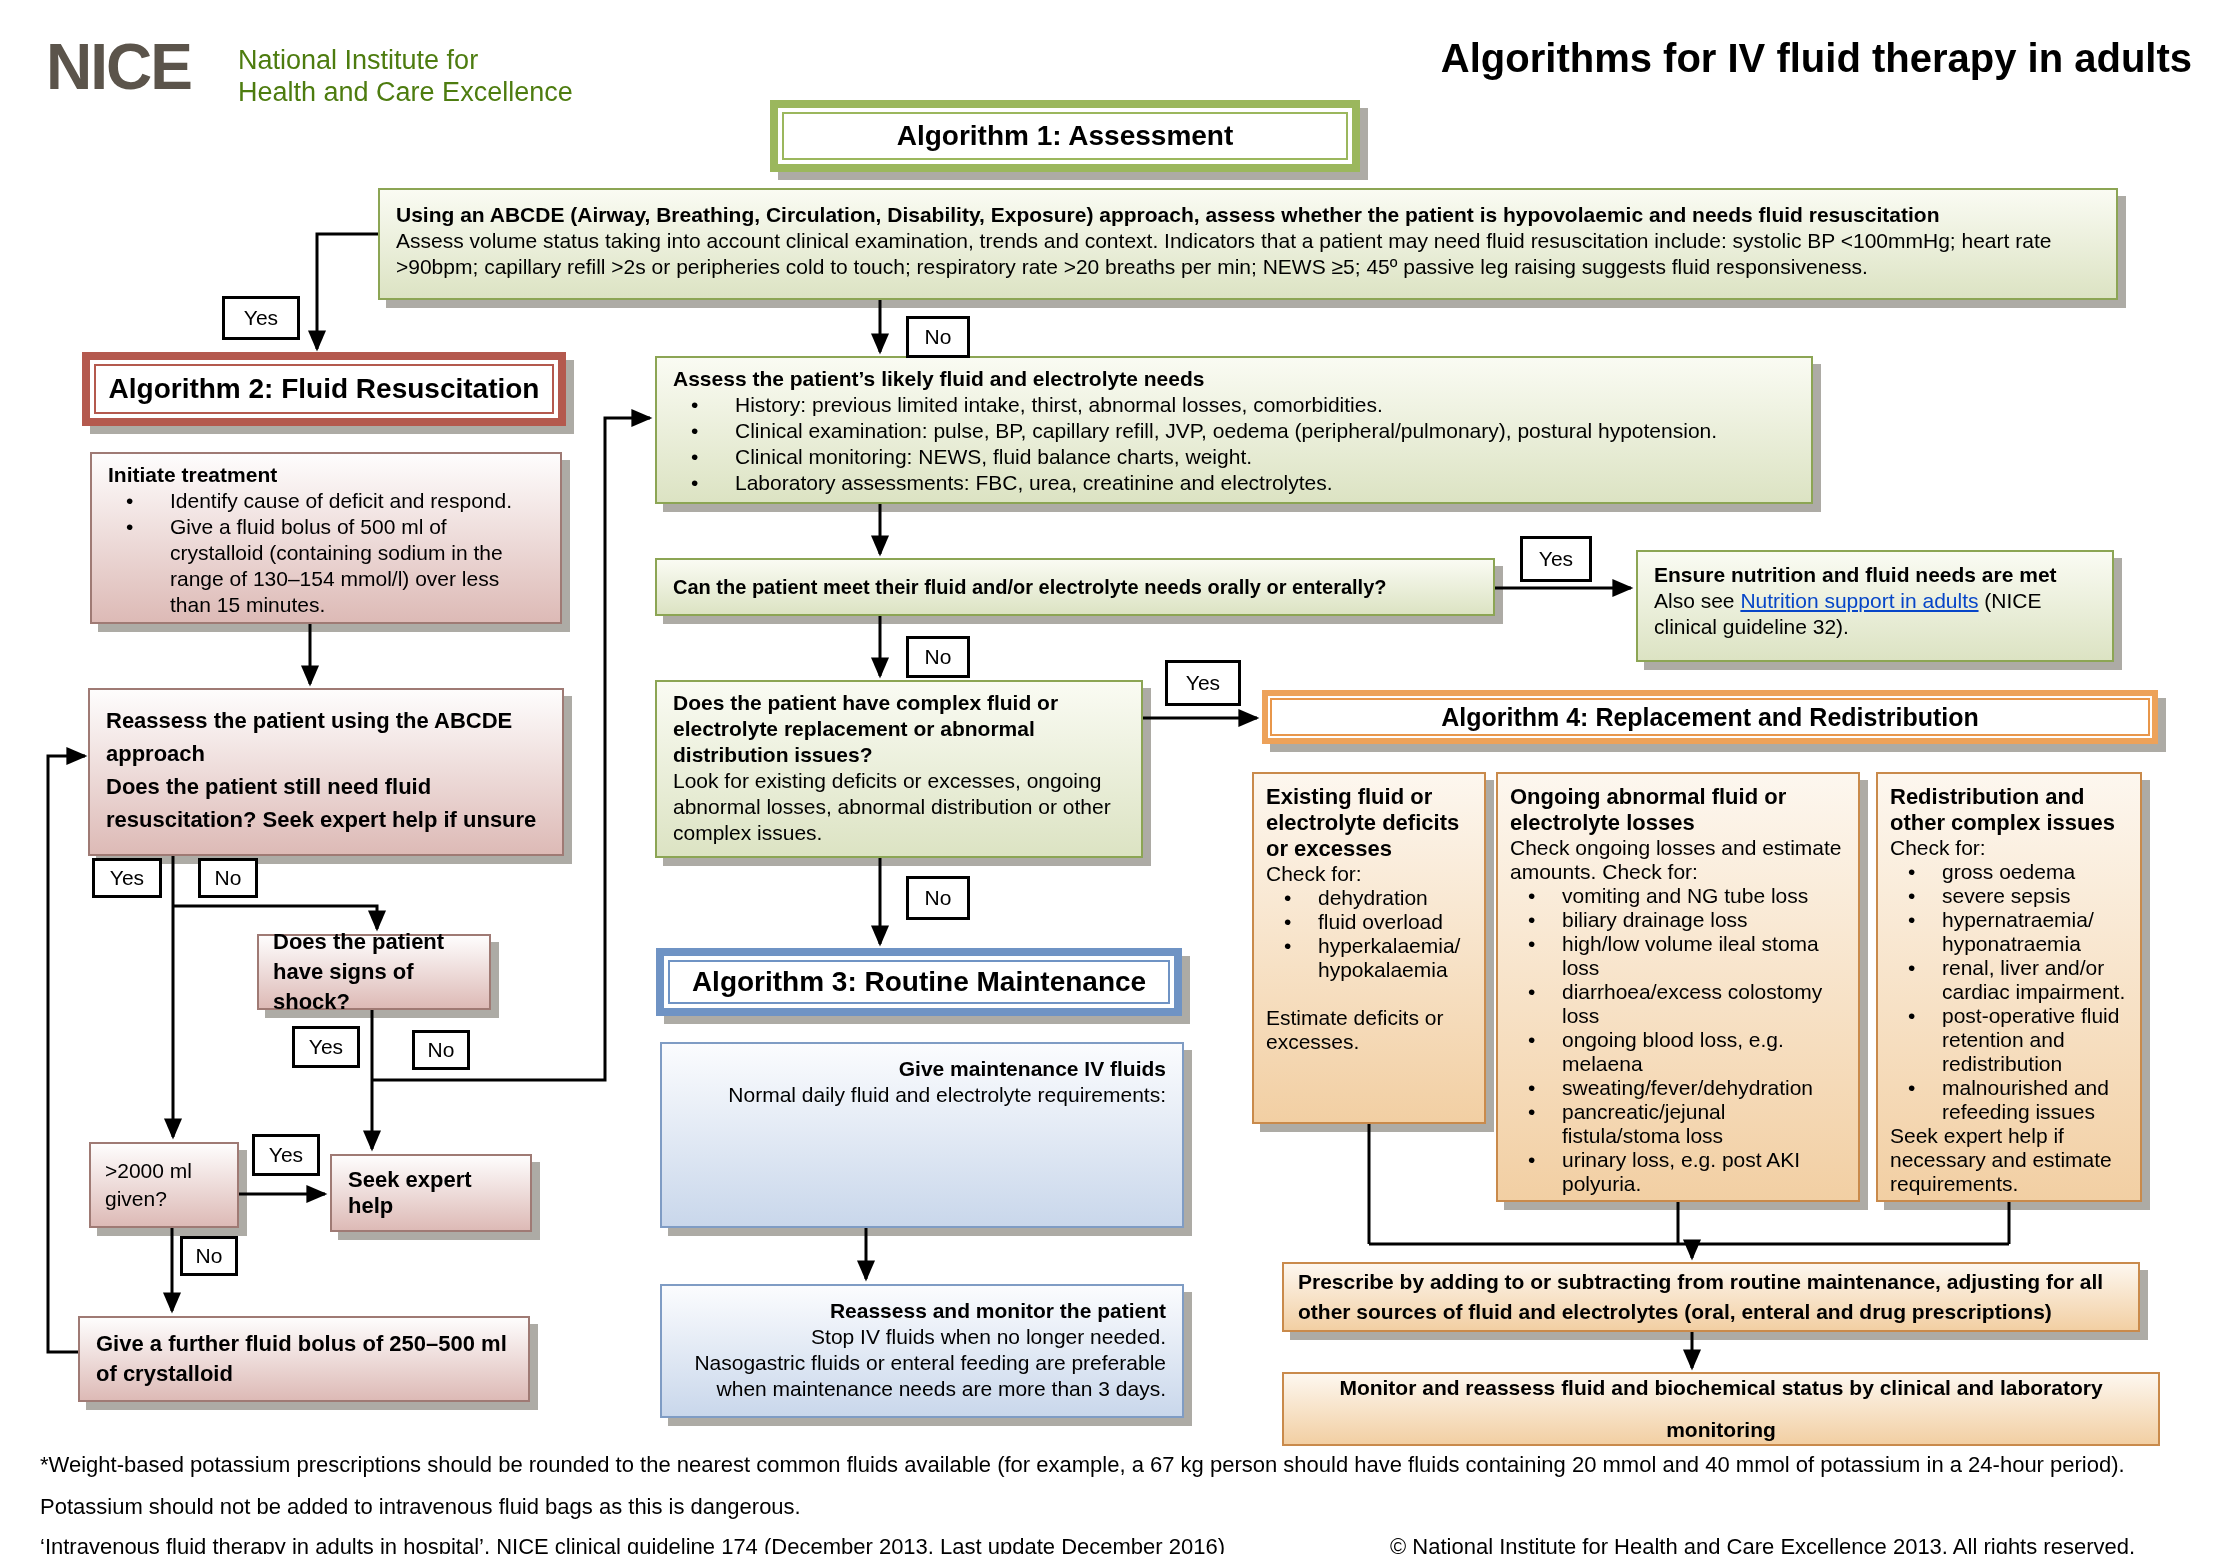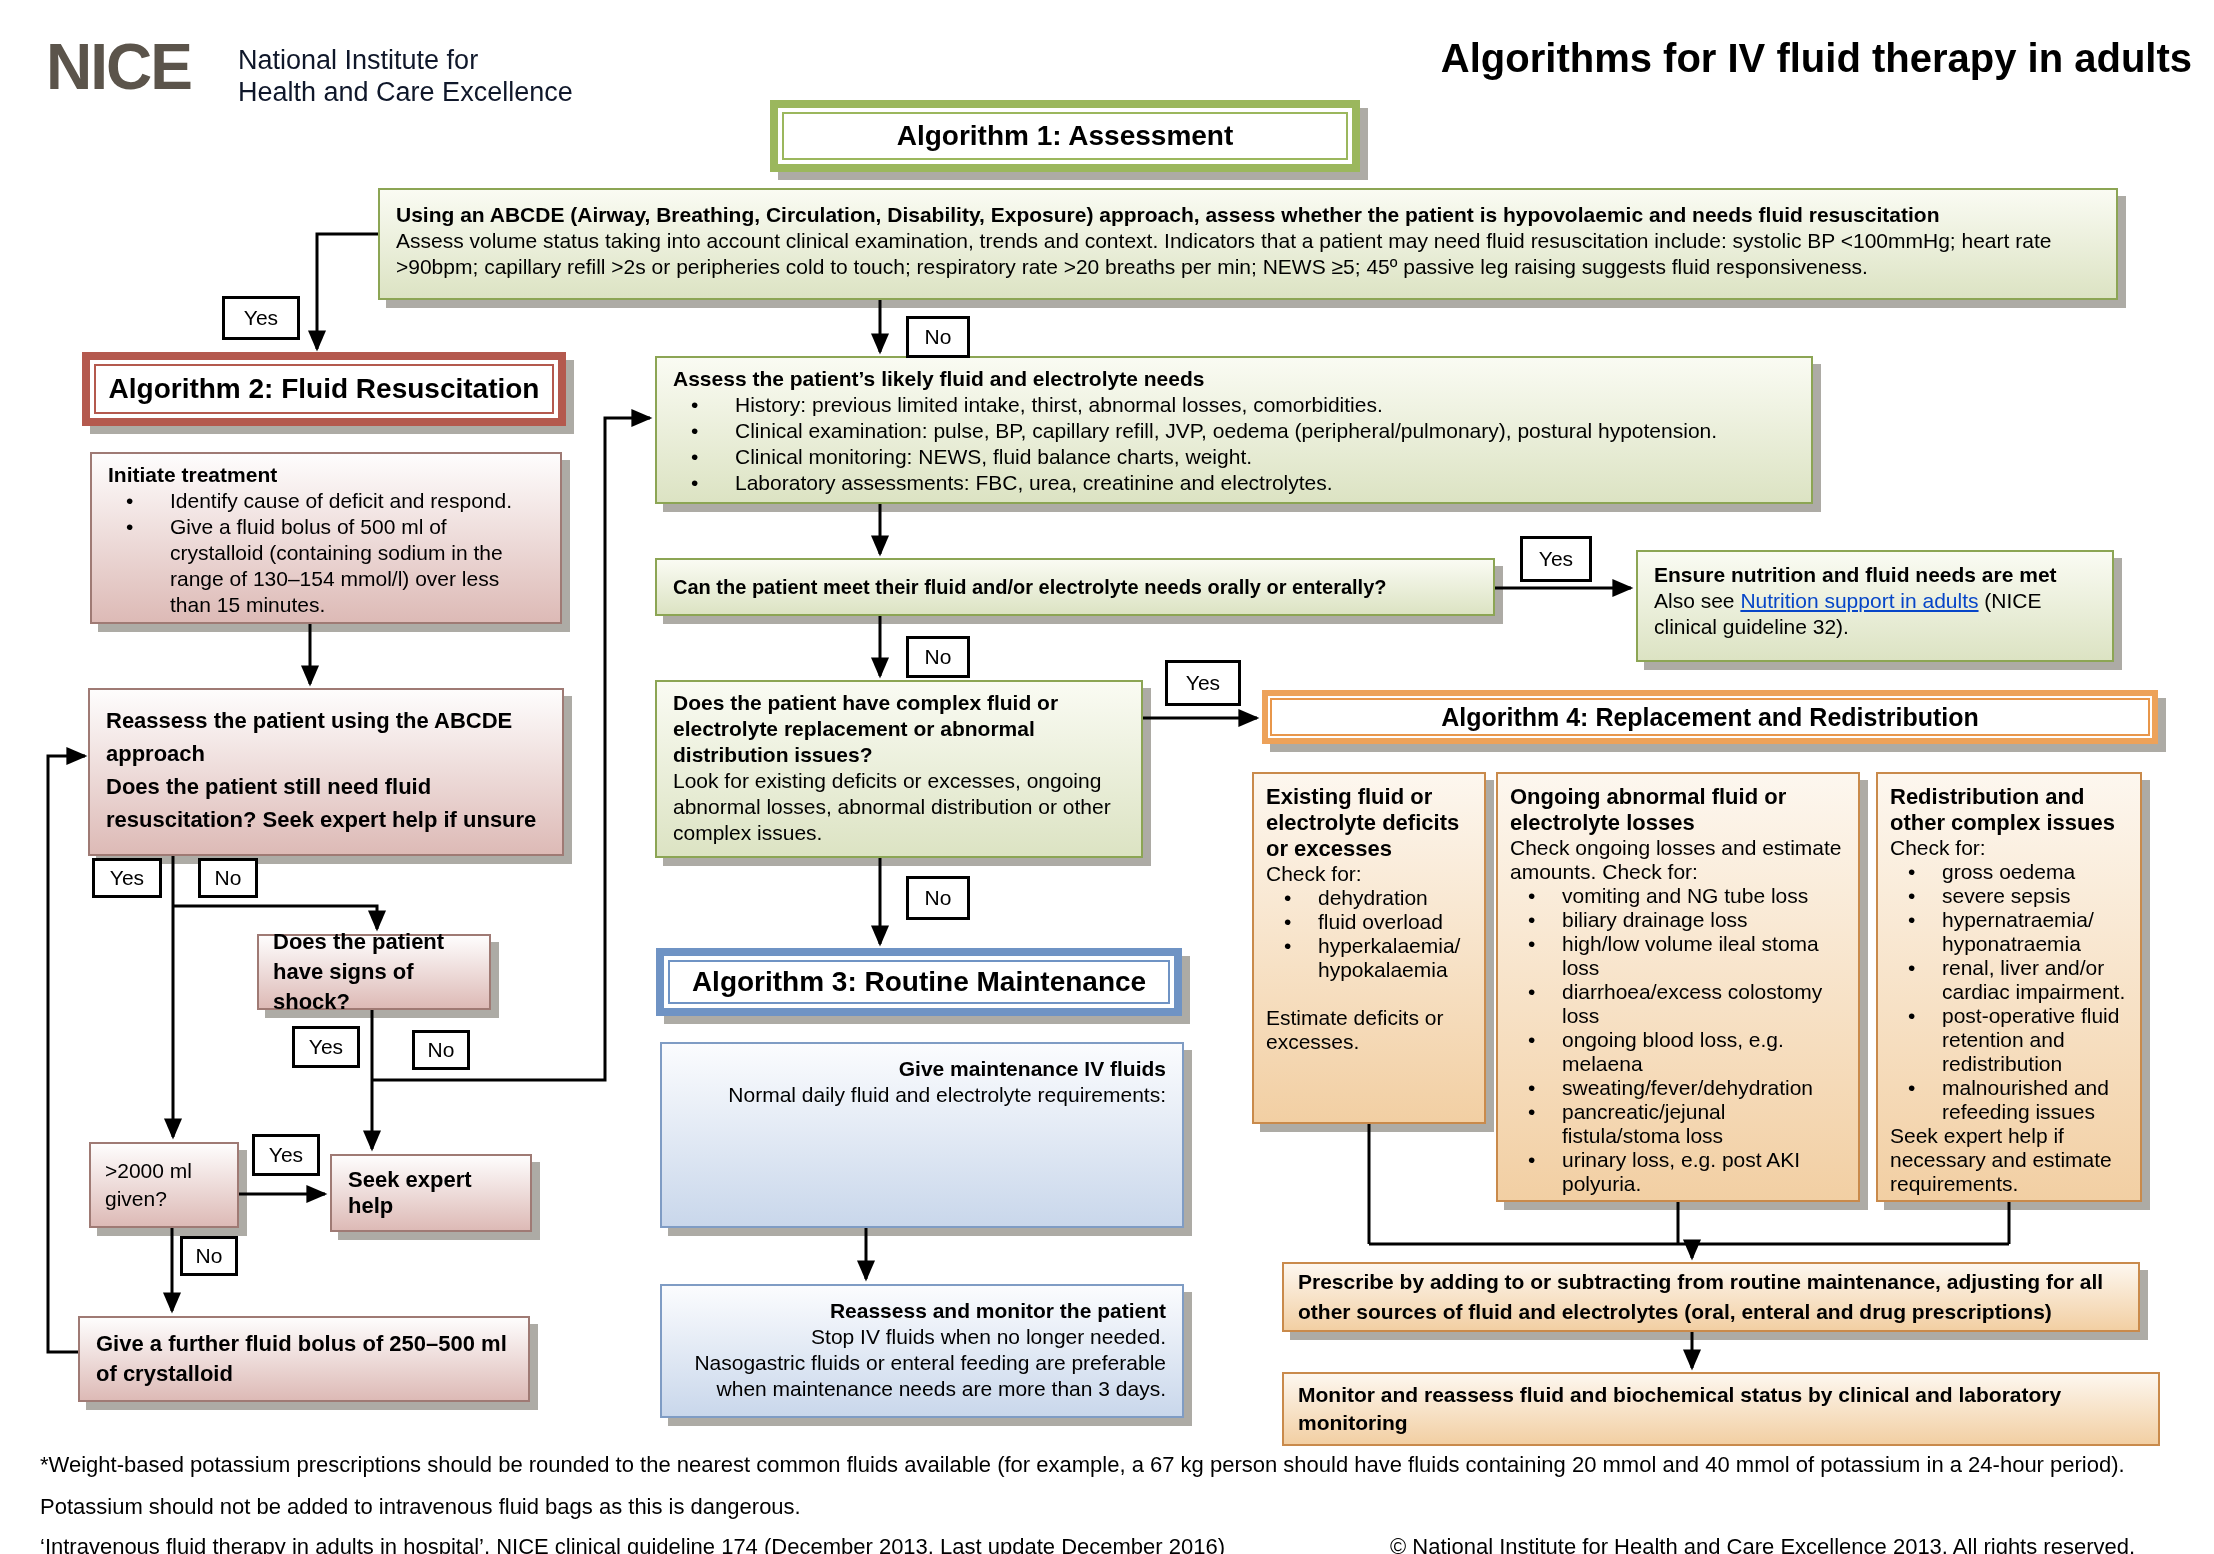--- a/index.html
+++ b/index.html
@@ -36,21 +36,21 @@
   
   .vcent{display:flex;flex-direction:column;justify-content:center;}
   .link{color:#0645c8;text-decoration:underline;cursor:pointer;}
   .cols{font-size:21px;line-height:24px;}
   .cols .t{font-size:22px;line-height:26px;}
   .mt{margin-top:24px !important;}
   #connectors{position:absolute;left:0;top:0;z-index:3;pointer-events:none;}
   .foot{position:absolute;font-size:22px;line-height:26px;white-space:nowrap;}
   #logo-brand{position:absolute;left:46px;top:30px;font-size:64px;font-weight:bold;
               letter-spacing:-2px;color:#5b544b;}
-  #logo-tag{position:absolute;left:238px;top:44px;font-size:27px;line-height:32px;color:#0f172a;}
+  #logo-tag{position:absolute;left:238px;top:44px;font-size:27px;line-height:32px;color:#4d7c0f;}
   #page-title{position:absolute;right:22px;top:36px;font-size:40px;font-weight:bold;}
   .big{font-size:22px;line-height:33px;font-weight:bold;}
 </style>
 </head>
 <body>
 
 <div id="canvas">
 
   <svg id="connectors" width="2214" height="1554">
     <defs>
@@ -273,21 +273,21 @@
         <li>malnourished and refeeding issues</li>
       </ul>
     <p>Seek expert help if necessary and estimate requirements.</p>
   </div>
 
   <div class="box orange vcent" style="left:1282px;top:1262px;width:858px;height:70px;padding:4px 14px;">
     <p class="b" style="line-height:30px;">Prescribe by adding to or subtracting from routine maintenance, adjusting for all other sources of fluid and electrolytes (oral, enteral and drug prescriptions)</p>
   </div>
 
   <div class="box orange vcent" style="left:1282px;top:1372px;width:878px;height:74px;padding:6px 14px;box-shadow:none;">
-    <p class="b" style="line-height:28px;">Monitor and reassess fluid and biochemical status by clinical and laboratory monitoring</p>
+    <p class="b" style="line-height:42px;text-align:center;">Monitor and reassess fluid and biochemical status by clinical and laboratory monitoring</p>
   </div>
 
   <div class="foot" style="left:40px;top:1452px;">*Weight-based potassium prescriptions should be rounded to the nearest common fluids available (for example, a 67 kg person should have fluids containing 20 mmol and 40 mmol of potassium in a 24-hour period).</div>
   <div class="foot" style="left:40px;top:1494px;">Potassium should not be added to intravenous fluid bags as this is dangerous.</div>
   <div class="foot" style="left:40px;top:1534px;">‘Intravenous fluid therapy in adults in hospital’, NICE clinical guideline 174 (December 2013. Last update December 2016)</div>
   <div class="foot" style="left:1390px;top:1534px;">© National Institute for Health and Care Excellence 2013. All rights reserved.</div>
 
 </div>
 
 </body></html>

